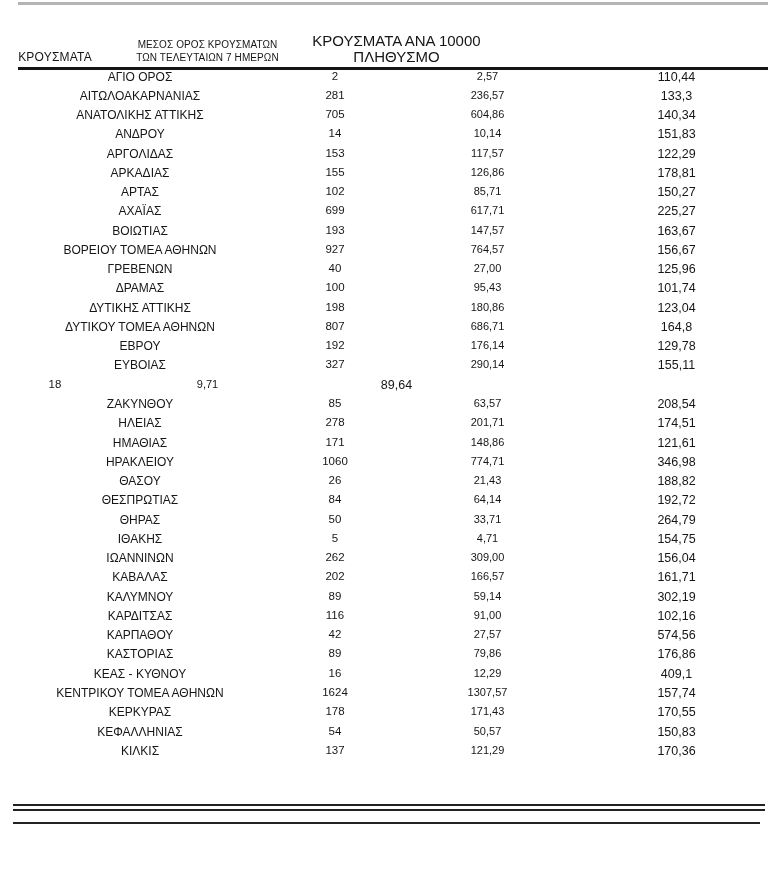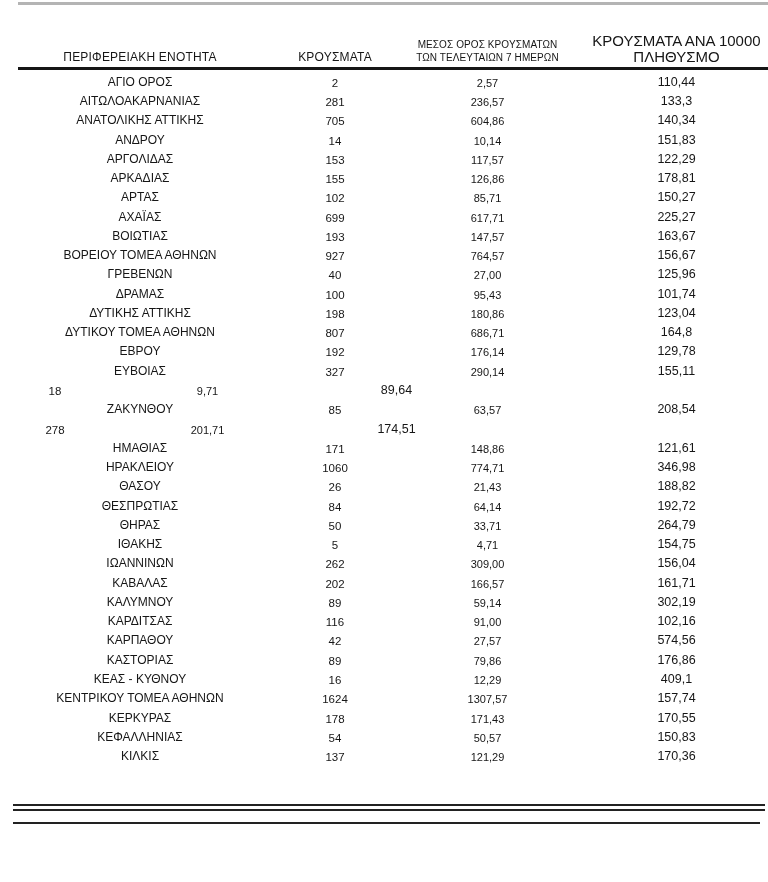--- a/index.html
+++ b/index.html
@@ -40,21 +40,21 @@
   .h3 { font-size: 15px; line-height: 15.5px; white-space: nowrap; }
   .hdr-rule {
     height: 2.5px;
     background: #161616;
     margin-left: 18px;
   }
   .rows {}
   .row {
     display: flex;
     height: 19.28px;
-    align-items: flex-end;
+    align-items: flex-start;
   }
   .d0 { font-size: 12px; }
   .d1 { font-size: 11.5px; }
   .d2 { font-size: 11px; }
   .d3 { font-size: 12.5px; }
   .bottom-double {
     position: absolute;
     left: 13px; right: 3px;
     top: 804px;
     height: 3px;
@@ -72,21 +72,20 @@
 </head>
 <body>
 
 <div class="page">
 
   <div class="top-rule"></div>
 
   <div class="tbl">
 
     <div class="hdr">
-      <div class="c w0 h0">ΠΕΡΙΦΕΡΕΙΑΚΗ ΕΝΟΤΗΤΑ</div>
       <div class="c w1 h1">ΚΡΟΥΣΜΑΤΑ</div>
       <div class="c w2 h2">
         <div>ΜΕΣΟΣ ΟΡΟΣ ΚΡΟΥΣΜΑΤΩΝ</div>
         <div>ΤΩΝ ΤΕΛΕΥΤΑΙΩΝ 7 ΗΜΕΡΩΝ</div>
       </div>
       <div class="c w3 h3">
         <div>ΚΡΟΥΣΜΑΤΑ ΑΝΑ 10000</div>
         <div>ΠΛΗΘΥΣΜΟ</div>
       </div>
     </div>
@@ -195,20 +194,21 @@
           <div class="c w2 d2">9,71</div>
           <div class="c w3 d3">89,64</div>
         </div>
         <div class="row">
           <div class="c w0 d0">ΖΑΚΥΝΘΟΥ</div>
           <div class="c w1 d1">85</div>
           <div class="c w2 d2">63,57</div>
           <div class="c w3 d3">208,54</div>
         </div>
         <div class="row">
+          <div class="c w0 d0">ΗΛΕΙΑΣ</div>
           <div class="c w1 d1">278</div>
           <div class="c w2 d2">201,71</div>
           <div class="c w3 d3">174,51</div>
         </div>
         <div class="row">
           <div class="c w0 d0">ΗΜΑΘΙΑΣ</div>
           <div class="c w1 d1">171</div>
           <div class="c w2 d2">148,86</div>
           <div class="c w3 d3">121,61</div>
         </div>

